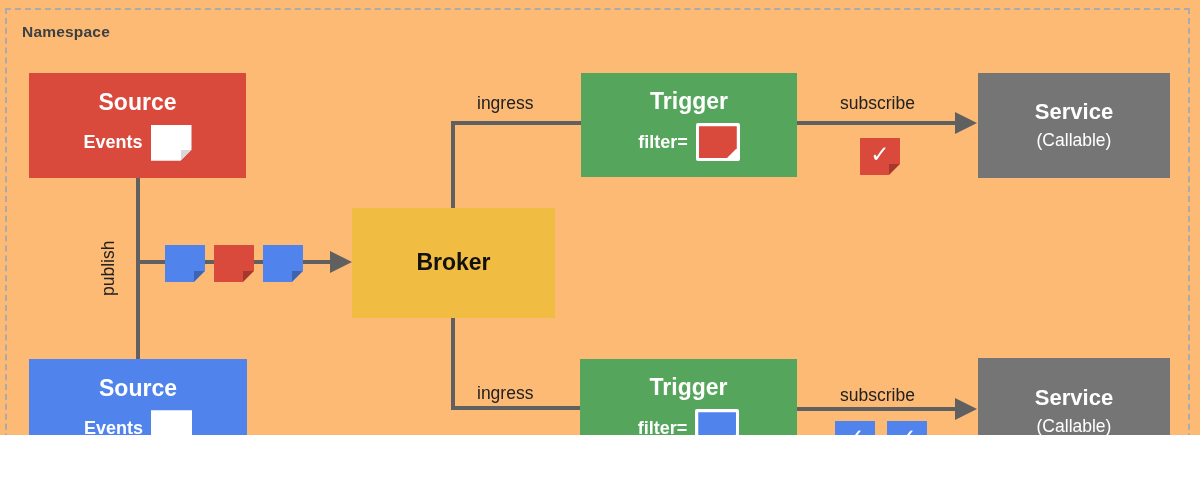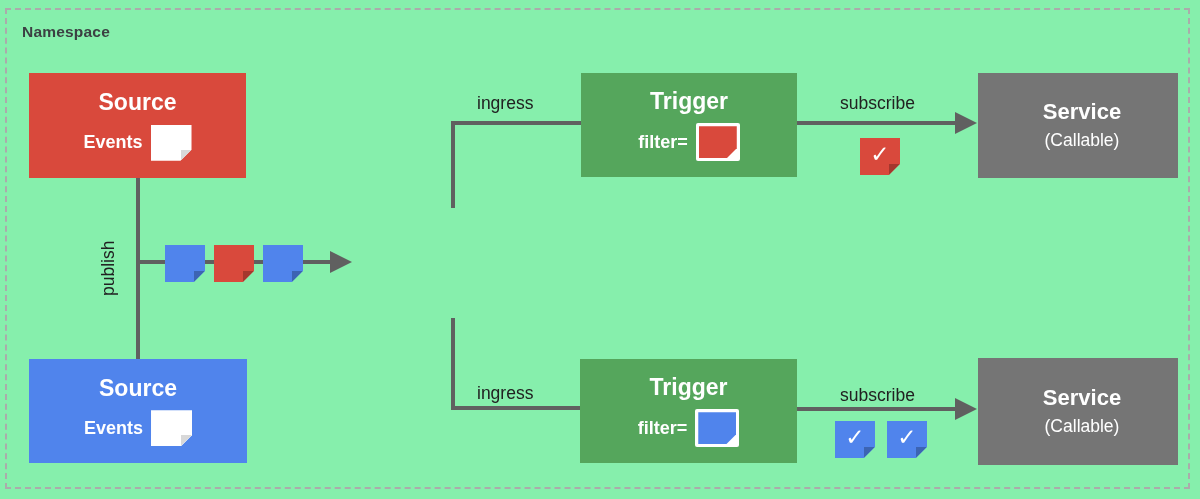--- a/index.html
+++ b/index.html
@@ -1,37 +1,37 @@
 <!DOCTYPE html>
 <html style="--red: #D9493C; --blue: #5084EC; --green: #55A65C; --yellow: #F0BC42; --gray: #757575; --line: #606060; --dash: #ABABAB; --ink: #212121;"><head>
 <meta charset="utf-8">
 <style>
   html,body { margin:0; padding:0; background:#fff; }
   .canvas {
-    position:relative; width:1200px; height:499px; background:#86efac;
+    position:relative; width:1200px; height:435px; background:#fdba74;
     font-family:"Liberation Sans","DejaVu Sans",sans-serif; overflow:hidden;
   }
   .ns-border {
     position:absolute; left:5px; top:8px; width:1181px; height:477px;
     border:2px dashed var(--dash,#ABABAB); background:transparent;
   }
   .ns-label {
     position:absolute; left:22px; top:23px; font-size:15.5px; font-weight:bold;
     color:#3C4043; letter-spacing:.2px;
   }
   
   .box {
     position:absolute; display:flex; flex-direction:column; align-items:center;
     justify-content:center; gap:9px; z-index:2; color:#fff;
   }
   .box.red    { background:var(--red,#D9493C); }
   .box.blue   { background:var(--blue,#5084EC); }
   .box.green  { background:var(--green,#55A65C); }
   .box.yellow { background:var(--yellow,#F0BC42); color:#111; }
-  .box.gray   { background:var(--gray,#757575);padding-left:8px; }
+  .box.gray   { background:var(--gray,#757575); }
   .box-title  { font-size:23px; font-weight:bold; line-height:1.1; }
   .box-row    { display:flex; align-items:center; gap:8px; }
   .box-sub    { font-size:18px; font-weight:bold; }
   .svc-sub    { font-size:17.5px; font-weight:normal; margin-top:5px; }
   
   .line { position:absolute; background:var(--line,#606060); z-index:1; }
   .line.h { height:4px; } .line.v { width:4px; }
   .arrow-right {
     position:absolute; width:0; height:0; z-index:1;
     border-top:11px solid transparent; border-bottom:11px solid transparent;
@@ -136,20 +136,23 @@
   <div class="box blue" style="left:29px;top:359px;width:218px;height:104px">
     <div class="box-title">Source</div>
     <div class="box-row">
       <span class="box-sub">Events</span>
       <span class="note white-bg">
           <i class="crease light"></i>
         </span>
     </div>
   </div>
 
+  <div class="box yellow" style="left:352px;top:208px;width:203px;height:110px">
+    <div class="box-title">Broker</div>
+  </div>
 
   <div class="box green" style="left:581px;top:73px;width:216px;height:104px">
     <div class="box-title">Trigger</div>
     <div class="box-row">
       <span class="box-sub">filter=</span>
       <span class="filter-icon">
           <span class="filter-inner red-bg"></span>
         </span>
     </div>
   </div>

